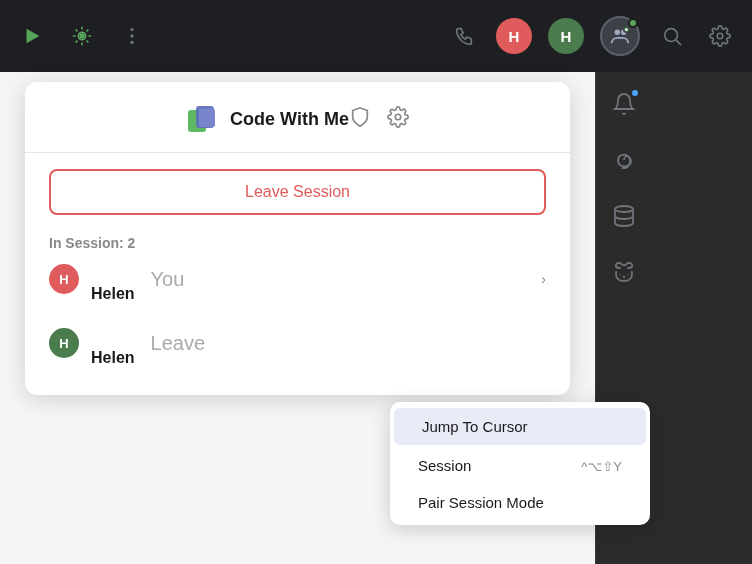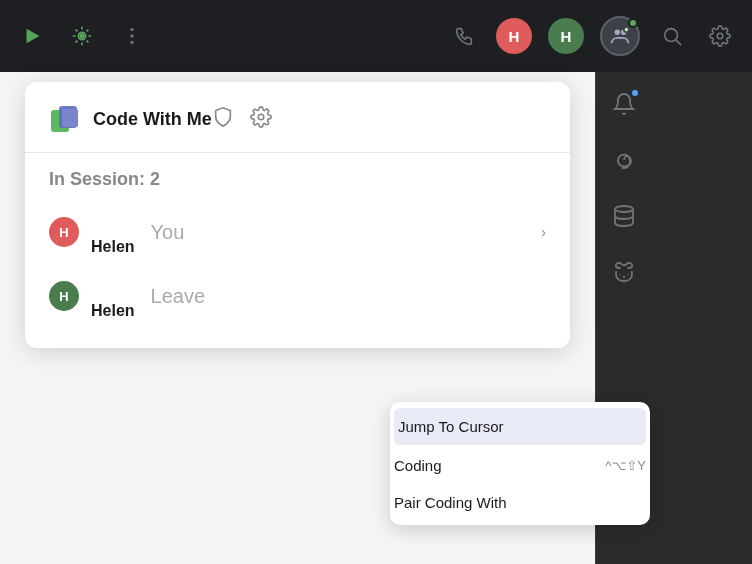--- a/index.html
+++ b/index.html
@@ -123,21 +123,21 @@
       width: 545px;
       background: white;
       border-radius: 12px;
       box-shadow: 0 4px 24px rgba(0,0,0,0.15);
       padding: 20px 24px 24px;
     }
 
     .cwm-header {
       display: flex;
       align-items: center;
-      justify-content: flex-start;
+      justify-content: center;
       margin-bottom: 16px;
     }
 
     .cwm-title-group {
       display: flex;
       align-items: center;
       gap: 10px;
     }
 
     .cwm-logo {
@@ -180,24 +180,23 @@
       border-radius: 8px;
       background: white;
       color: #e05c5c;
       font-size: 16px;
       font-weight: 500;
       cursor: pointer;
       margin-bottom: 20px;
     }
 
     .in-session-label {
-      font-size: 18px;
+      font-size: 14px;
       font-weight: 600;
       color: #888;
-      margin-bottom: 14px;
     }
 
     .participant-list {
       display: flex;
       flex-direction: column;
       gap: 8px;
     }
 
     .participant-item {
       display: flex;
@@ -263,23 +262,23 @@
       width: 260px;
       background: white;
       border-radius: 10px;
       box-shadow: 0 4px 20px rgba(0,0,0,0.18);
       padding: 4px 0;
       z-index: 100;
     }
 
     .context-menu-item {
       display: flex;
-      align-items: center;
+      align-items: flex-end;
       justify-content: space-between;
-      padding: 10px 4px;
+      padding: 10px 28px;
       font-size: 15px;
       color: #1a1a1a;
       cursor: pointer;
     }
 
     .context-menu-item.active {
       background: #e8eaf6;
       border-radius: 6px;
       margin: 2px 4px;
     }
@@ -416,20 +415,23 @@
             <svg viewBox="0 0 24 24" fill="none" stroke="#888" stroke-width="1.8">
               <circle cx="12" cy="12" r="3"></circle>
               <path d="M19.4 15a1.65 1.65 0 00.33 1.82l.06.06a2 2 0 010 2.83 2 2 0 01-2.83 0l-.06-.06a1.65 1.65 0 00-1.82-.33 1.65 1.65 0 00-1 1.51V21a2 2 0 01-4 0v-.09A1.65 1.65 0 009 19.4a1.65 1.65 0 00-1.82.33l-.06.06a2 2 0 01-2.83-2.83l.06-.06A1.65 1.65 0 004.68 15a1.65 1.65 0 00-1.51-1H3a2 2 0 010-4h.09A1.65 1.65 0 004.6 9a1.65 1.65 0 00-.33-1.82l-.06-.06a2 2 0 012.83-2.83l.06.06A1.65 1.65 0 009 4.68a1.65 1.65 0 001-1.51V3a2 2 0 014 0v.09a1.65 1.65 0 001 1.51 1.65 1.65 0 001.82-.33l.06-.06a2 2 0 012.83 2.83l-.06.06A1.65 1.65 0 0019.4 9a1.65 1.65 0 001.51 1H21a2 2 0 010 4h-.09a1.65 1.65 0 00-1.51 1z"></path>
             </svg>
           </div>
         </div>
       </div>
 
       <hr class="cwm-divider">
 
+      <button class="leave-session-btn">
+        <span>Leave Session</span>
+      </button>
 
       <div class="in-session-label">In Session: 2</div>
 
       <div class="participant-list">
 
         <div class="participant-item">
           <div class="participant-avatar-red">H</div>
           <span class="participant-name">Helen</span>
           <span class="participant-role">You</span>
           <span class="participant-arrow">›</span>
@@ -441,25 +443,25 @@
           <span class="participant-role">Leave</span>
         </div>
       </div>
     </div>
 
     <div class="context-menu">
       <div class="context-menu-item active">
         <span>Jump To Cursor</span>
       </div>
       <div class="context-menu-item">
-        <span>Coding</span>
+        <span>Session</span>
         <span class="shortcut">^⌥⇧Y</span>
       </div>
       <div class="context-menu-item">
-        <span>Pair Coding With</span>
+        <span>Pair Session Mode</span>
       </div>
     </div>
 
   </div>
 
   <div class="right-sidebar">
     <div class="sidebar-icon">
       <svg viewBox="0 0 24 24" fill="none" stroke="#6f737a" stroke-width="1.8">
         <path d="M18 8A6 6 0 006 8c0 7-3 9-3 9h18s-3-2-3-9"></path>
         <path d="M13.73 21a2 2 0 01-3.46 0"></path>

